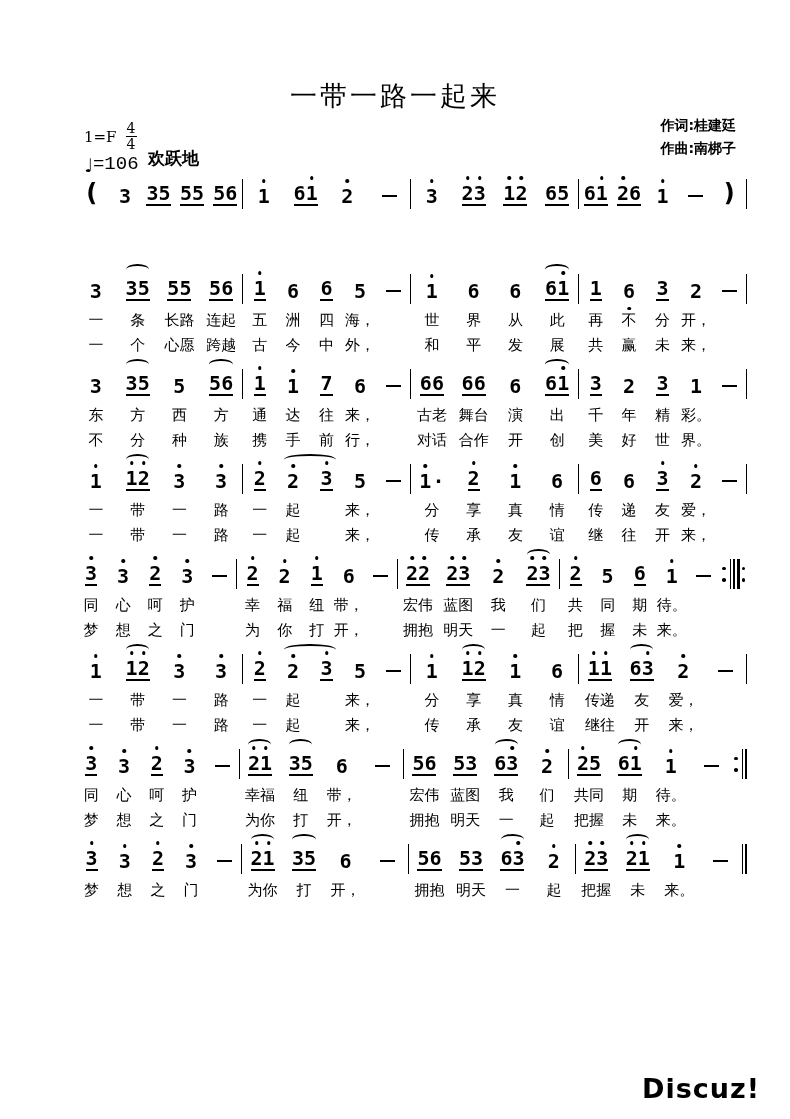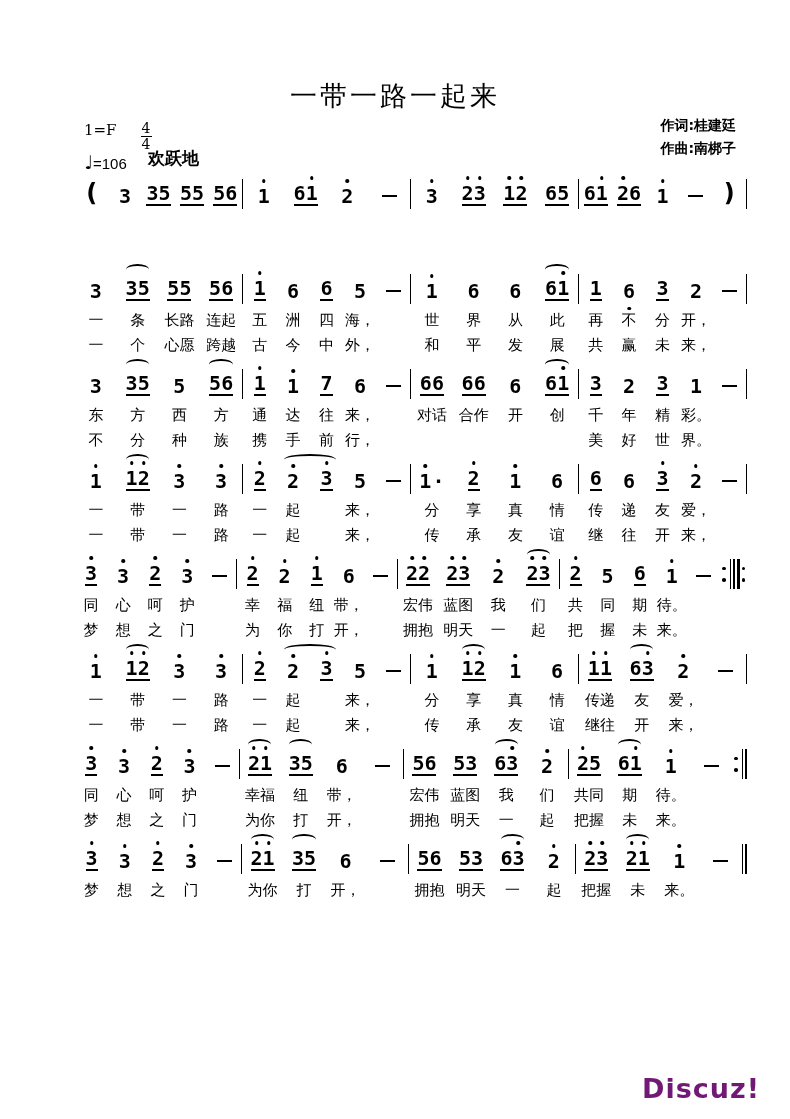--- a/index.html
+++ b/index.html
@@ -9,27 +9,27 @@
   }
   .title{
     position:absolute;top:78px;left:0;width:100%;text-align:center;
     font-family:"DejaVu Serif",serif;font-size:27px;letter-spacing:3px;
   }
   .credits{
     position:absolute;top:114px;right:54px;text-align:right;
     font-size:14px;line-height:23px;font-weight:bold;
   }
   .keyblock{position:absolute;left:84px;top:121px;}
-  .krow1{display:flex;align-items:flex-start;gap:24px;}
+  .krow1{display:flex;align-items:center;gap:9px;}
   .keysig{font-size:15px;font-family:"DejaVu Serif",serif;}
   .frac{display:flex;flex-direction:column;align-items:center;font-size:14px;line-height:15px;font-family:"DejaVu Serif",serif;}
   .fracline{width:11px;height:1px;background:#000;}
   .krow2{display:flex;align-items:flex-end;margin-top:1px;}
   .qnote{font-size:19px;line-height:19px;}
-  .tempo{font-size:15px;font-family:Liberation Sans, sans-serif;}
+  .tempo{font-size:19px;font-family:Liberation Mono, monospace;}
   .expression{position:absolute;left:148px;top:147px;font-size:17px;font-weight:bold;}
 
   .score{position:absolute;left:75px;top:168px;width:672px;}
   .score-line{height:95px;display:flex;align-items:flex-start;}
   .measure{flex:1;min-width:0;}
   .notes-row{position:relative;height:44px;display:flex;}
   .tok{flex:1;display:flex;justify-content:center;align-items:flex-end;padding-bottom:6px;height:100%;box-sizing:border-box;}
   .grp{display:flex;align-items:flex-end;position:relative;}
   .grp.u{border-bottom:2px solid #000;padding-bottom:1px;}
   .digit{position:relative;font-family:"DejaVu Sans Mono",monospace;font-weight:bold;font-size:20px;line-height:20px;}
@@ -43,21 +43,21 @@
   .bar{width:1px;background:#000;height:30px;margin-top:11px;flex:0 0 auto;}
   .endbar{display:flex;align-items:flex-start;margin-top:11px;flex:0 0 auto;}
   .endbar .b{background:#000;height:30px;margin-left:2px;}
   .endbar .b:first-child{margin-left:0;}
   .rdots{display:flex;flex-direction:column;justify-content:center;height:30px;margin:0 2px;}
   .rdots i{display:block;width:3.5px;height:3.5px;background:#000;border-radius:50%;margin:4px 0;}
   .lyrics-row{display:flex;height:24px;margin-top:1px;}
   .lyr{flex:1;text-align:center;font-size:15px;line-height:24px;white-space:nowrap;min-width:0;}
   .watermark{
     position:absolute;right:30px;bottom:15px;font-size:27px;font-weight:bold;
-    color:#701a75;font-family:"DejaVu Sans",sans-serif;letter-spacing:1px;
+    color:#000000;font-family:"DejaVu Sans",sans-serif;letter-spacing:1px;
   }
 </style>
 </head>
 <body>
 
 <div class="title">一带一路一起来</div>
 
 <div class="credits">
   <div>作词:桂建廷</div>
   <div>作曲:南梆子</div>
@@ -468,20 +468,26 @@
           </div>
           <div class="tok">
             <div class="grp u">
               <div class="digit">6</div>
               <div class="digit">1<div class="dot hi"></div></div>
             </div>
           </div>
           <div class="arc" style="left: 80.5%; width: 14%;"></div>
         </div>
         <div class="lyrics-row">
+          <div class="lyr">古老</div>
+          <div class="lyr">舞台</div>
+          <div class="lyr">演</div>
+          <div class="lyr">出</div>
+        </div>
+        <div class="lyrics-row">
           <div class="lyr">对话</div>
           <div class="lyr">合作</div>
           <div class="lyr">开</div>
           <div class="lyr">创</div>
         </div>
       </div>
       <div class="bar"></div>
       <div class="measure">
         <div class="notes-row">
           <div class="tok">

